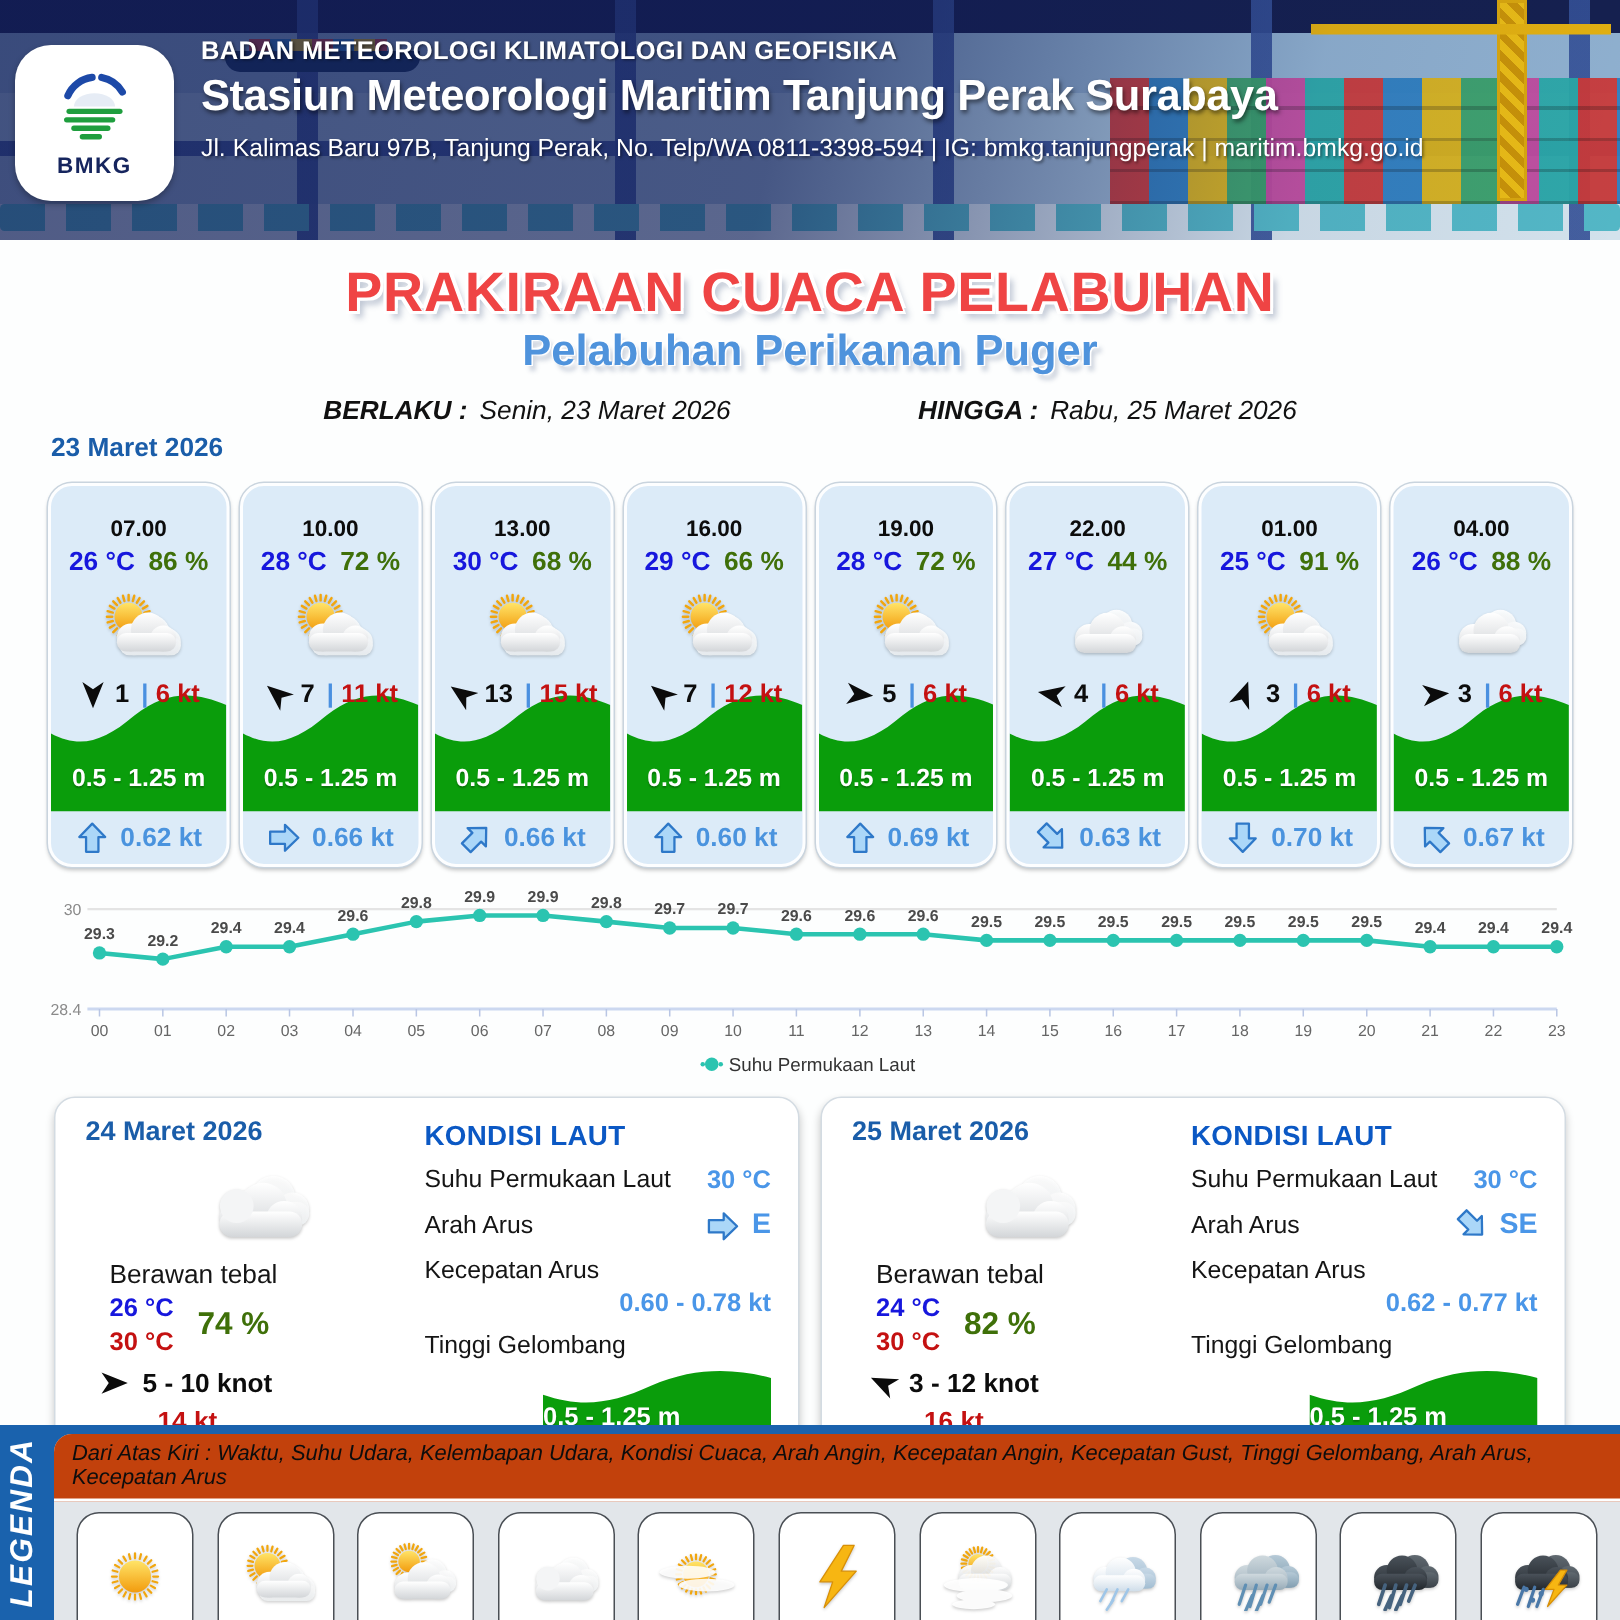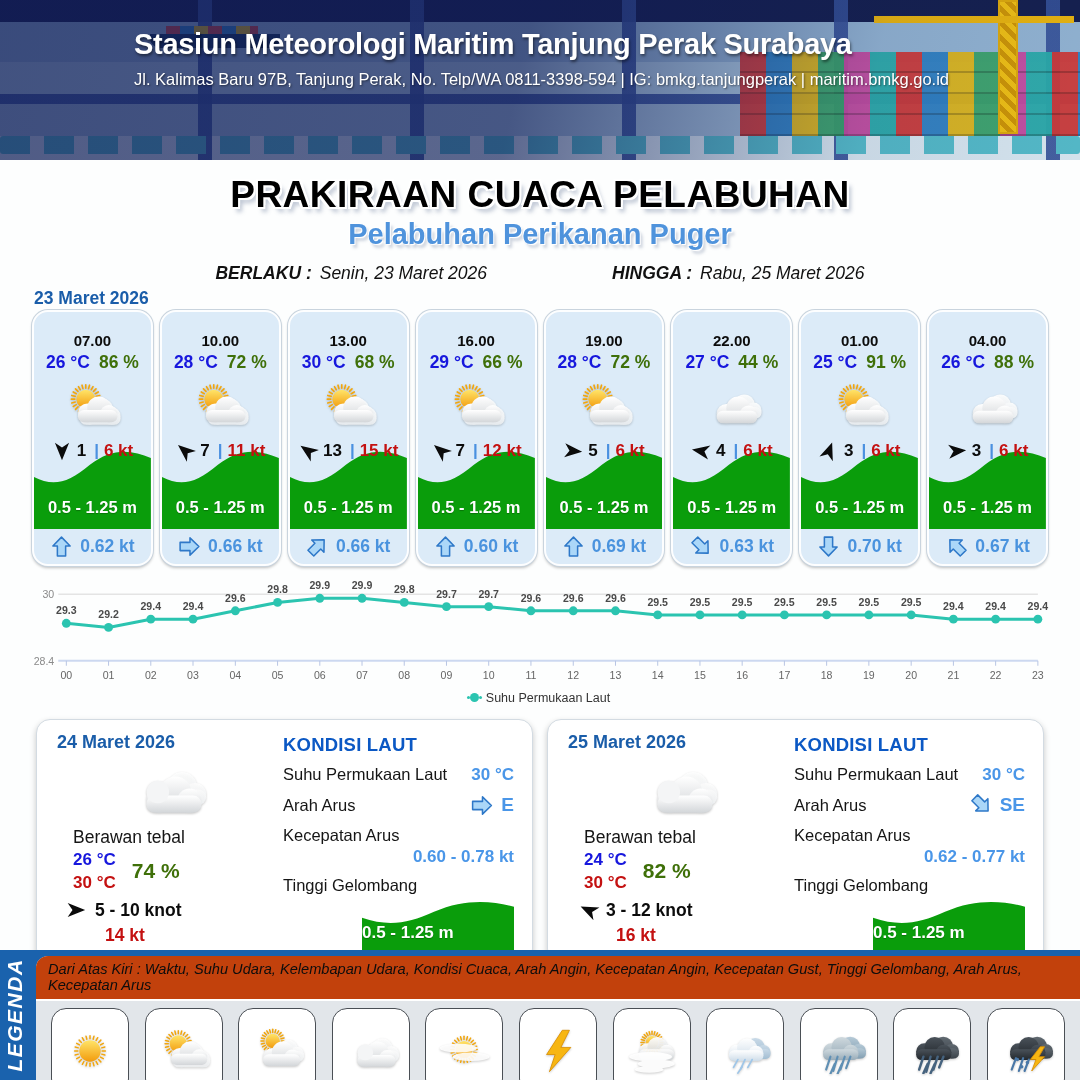--- a/index.html
+++ b/index.html
@@ -30,30 +30,30 @@
   .logo-box{position:absolute;left:10px;top:30px;width:106px;height:104px;background:#fff;border-radius:24px;
     display:flex;flex-direction:column;align-items:center;justify-content:center;gap:1px;box-shadow:0 2px 4px rgba(0,0,0,.3);}
   .logo-text{font-size:15px;font-weight:700;color:#16255e;letter-spacing:1px;}
   .hero-text{position:absolute;left:134px;top:24px;right:16px;color:#fff;}
   .agency{font-size:17px;font-weight:700;letter-spacing:.2px;text-shadow:1px 1px 2px rgba(0,0,0,.5);}
   .station{font-size:29px;font-weight:700;margin-top:4px;letter-spacing:-.3px;text-shadow:1px 2px 3px rgba(0,0,0,.5);}
   .address{font-size:16.5px;margin-top:9px;text-shadow:1px 1px 2px rgba(0,0,0,.5);}
 
   
   .title-block{text-align:center;padding-top:14px;}
-  .main-title{margin:0;font-size:37px;font-weight:700;letter-spacing:.5px;color:#000000;
+  .main-title{margin:0;font-size:37px;font-weight:700;letter-spacing:.5px;color:#ef4444;
     text-shadow:-2px -2px 0 #fff,2px -2px 0 #fff,-2px 2px 0 #fff,2px 2px 0 #fff,4px 5px 4px rgba(70,90,130,.35);}
   .sub-title{margin:2px 0 0;font-size:29px;font-weight:700;color:#4f93dc;
     text-shadow:-1px -1px 0 #fff,1px 1px 0 #fff,3px 4px 3px rgba(70,90,130,.25);}
   .valid-row{display:flex;justify-content:center;column-gap:125px;margin-top:12px;font-size:17.5px;color:#111;font-style:italic;}
   .valid-row b{font-weight:700;margin-right:8px;}
 
   
   .hourly{margin:4px 32px 0;}
-  .day-label{font-size:17.5px;font-weight:700;color:#1a5da9;margin:2px 0 1px 2px;}
+  .day-label{font-size:17.5px;font-weight:700;color:#1a5da9;margin:2px 0 13px 2px;}
   .cards{display:flex;gap:7px;}
   .card{flex:1;position:relative;height:252px;background:#dcebf8;border:2px solid #fdfeff;border-radius:16px;
     box-shadow:0 0 0 1px #c9d4de,0 2px 3px rgba(0,0,0,.25);overflow:hidden;text-align:center;}
   .t-time{font-size:15px;font-weight:700;color:#0c0c0c;margin-top:20px;}
   .tr-row{display:flex;justify-content:center;gap:9px;font-size:17.5px;font-weight:700;margin-top:3px;}
   .temp{color:#1717dd;}
   .rh{color:#3f7009;}
   .wicon{height:64px;display:flex;align-items:center;justify-content:center;margin-top:2px;}
   .wind-row{display:flex;align-items:center;justify-content:center;gap:5px;font-size:17px;font-weight:700;margin-top:2px;position:relative;z-index:2;}
   .dart{display:inline-flex;width:20px;height:20px;}
@@ -120,21 +120,40 @@
 <div class="page">
 
   <header class="hero">
     <div class="beams"></div>
     <div class="ship"></div>
     <div class="containers"></div>
     <div class="crane-mast"></div>
     <div class="crane-jib"></div>
     <div class="chairs"></div>
     <div class="hero-overlay"></div>
+    <div class="logo-box">
+      <span>
+        <svg viewBox="0 0 60 62" width="58" height="50">
+          <g fill="none" stroke="#1d49a8" stroke-width="6" stroke-linecap="round">
+            <path d="M8 22 A25 25 0 0 1 28 7"></path>
+            <path d="M36 7 A25 25 0 0 1 53 19"></path>
+          </g>
+          <path d="M13 31 a17 11 0 0 1 34 0 z" fill="#e6ecf5"></path>
+          <g stroke="#1f9e3e" stroke-width="4.4" stroke-linecap="round" fill="none">
+            <line x1="9" y1="35" x2="51" y2="35"></line>
+            <line x1="7" y1="42" x2="45" y2="42"></line>
+            <line x1="13" y1="49" x2="41" y2="49"></line>
+            <line x1="20" y1="56" x2="34" y2="56"></line>
+          </g>
+        </svg>
+      </span>
+      <span class="logo-text">BMKG</span>
+    </div>
     <div class="hero-text">
+      <div class="agency">BADAN METEOROLOGI KLIMATOLOGI DAN GEOFISIKA</div>
       <div class="station">Stasiun Meteorologi Maritim Tanjung Perak Surabaya</div>
       <div class="address">Jl. Kalimas Baru 97B, Tanjung Perak, No. Telp/WA 0811-3398-594 | IG: bmkg.tanjungperak | maritim.bmkg.go.id</div>
     </div>
   </header>
 
   <section class="title-block">
     <h1 class="main-title">PRAKIRAAN CUACA PELABUHAN</h1>
     <h2 class="sub-title">Pelabuhan Perikanan Puger</h2>
     <div class="valid-row">
       <span><b>BERLAKU :</b><span>Senin, 23 Maret 2026</span></span>

